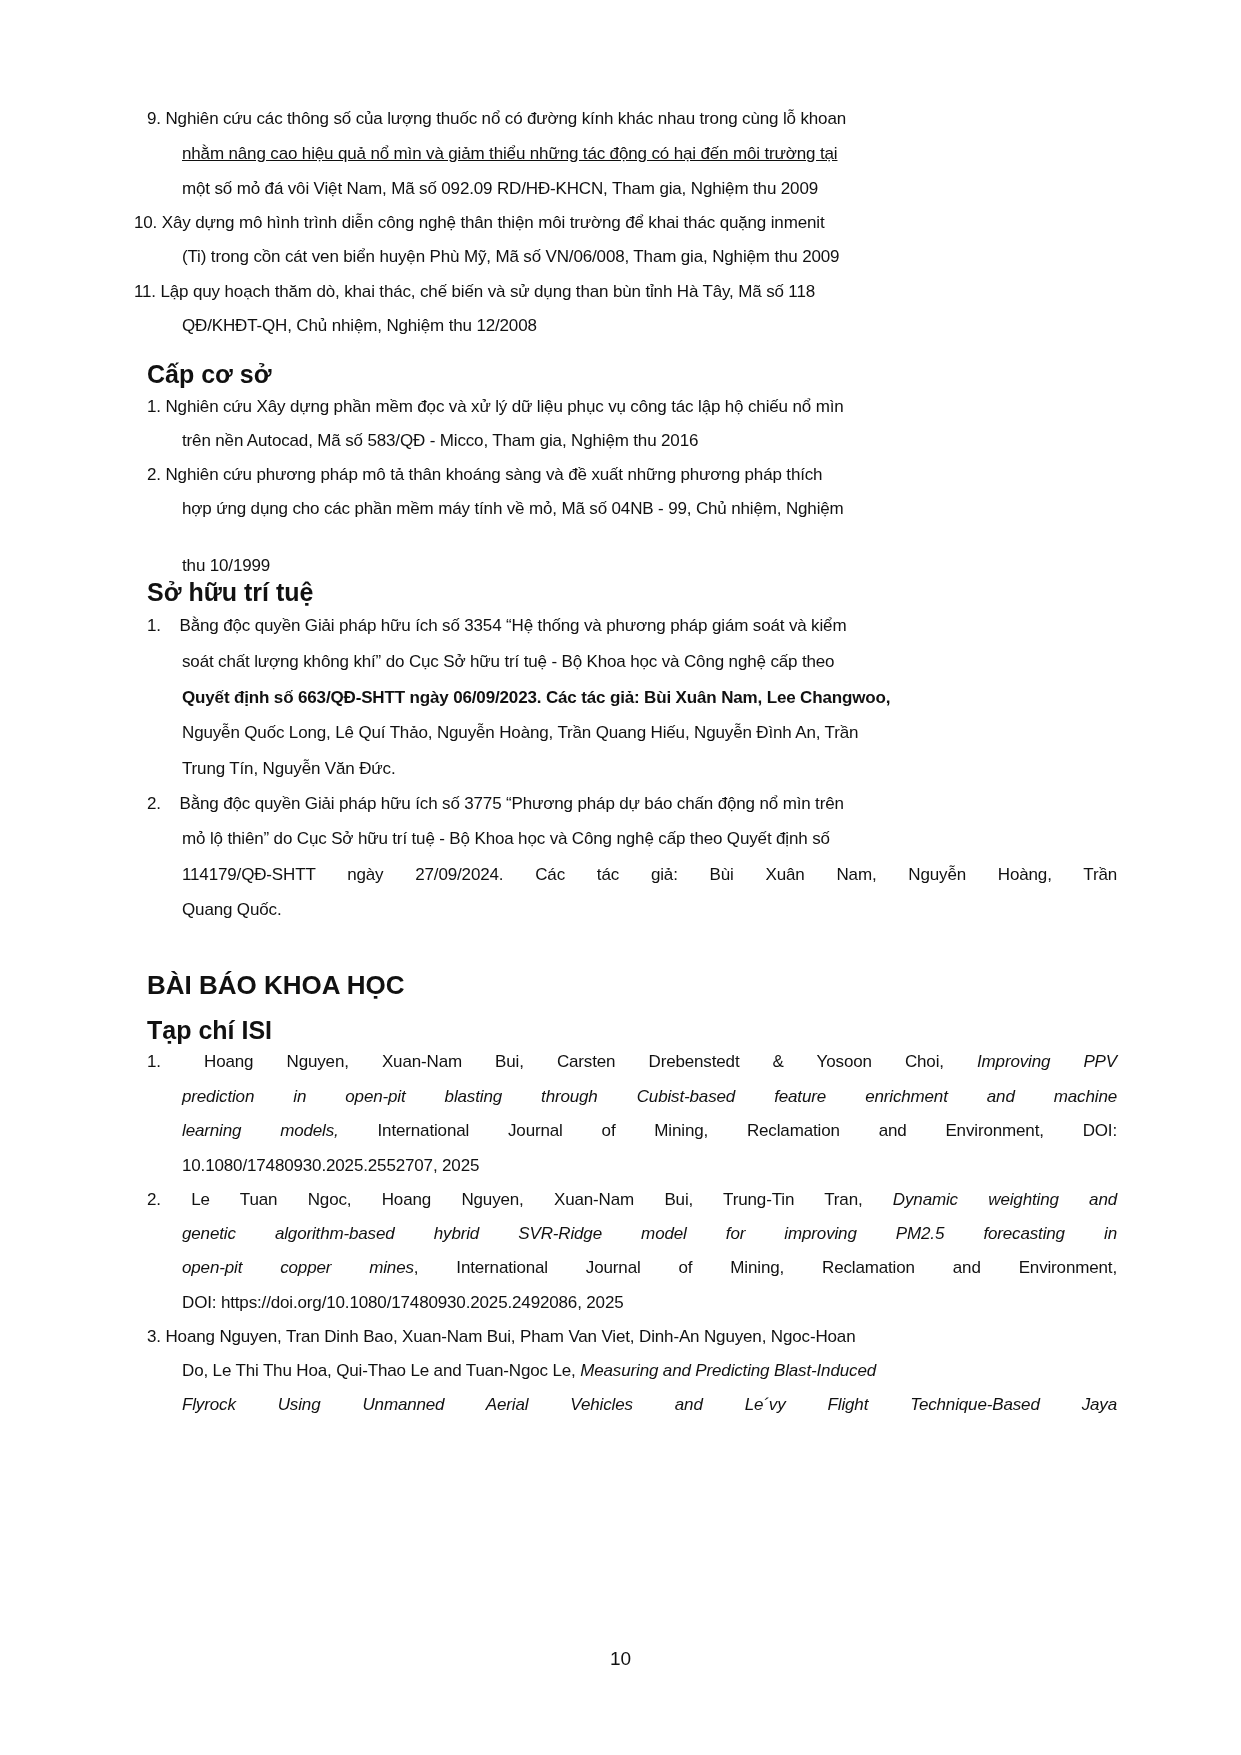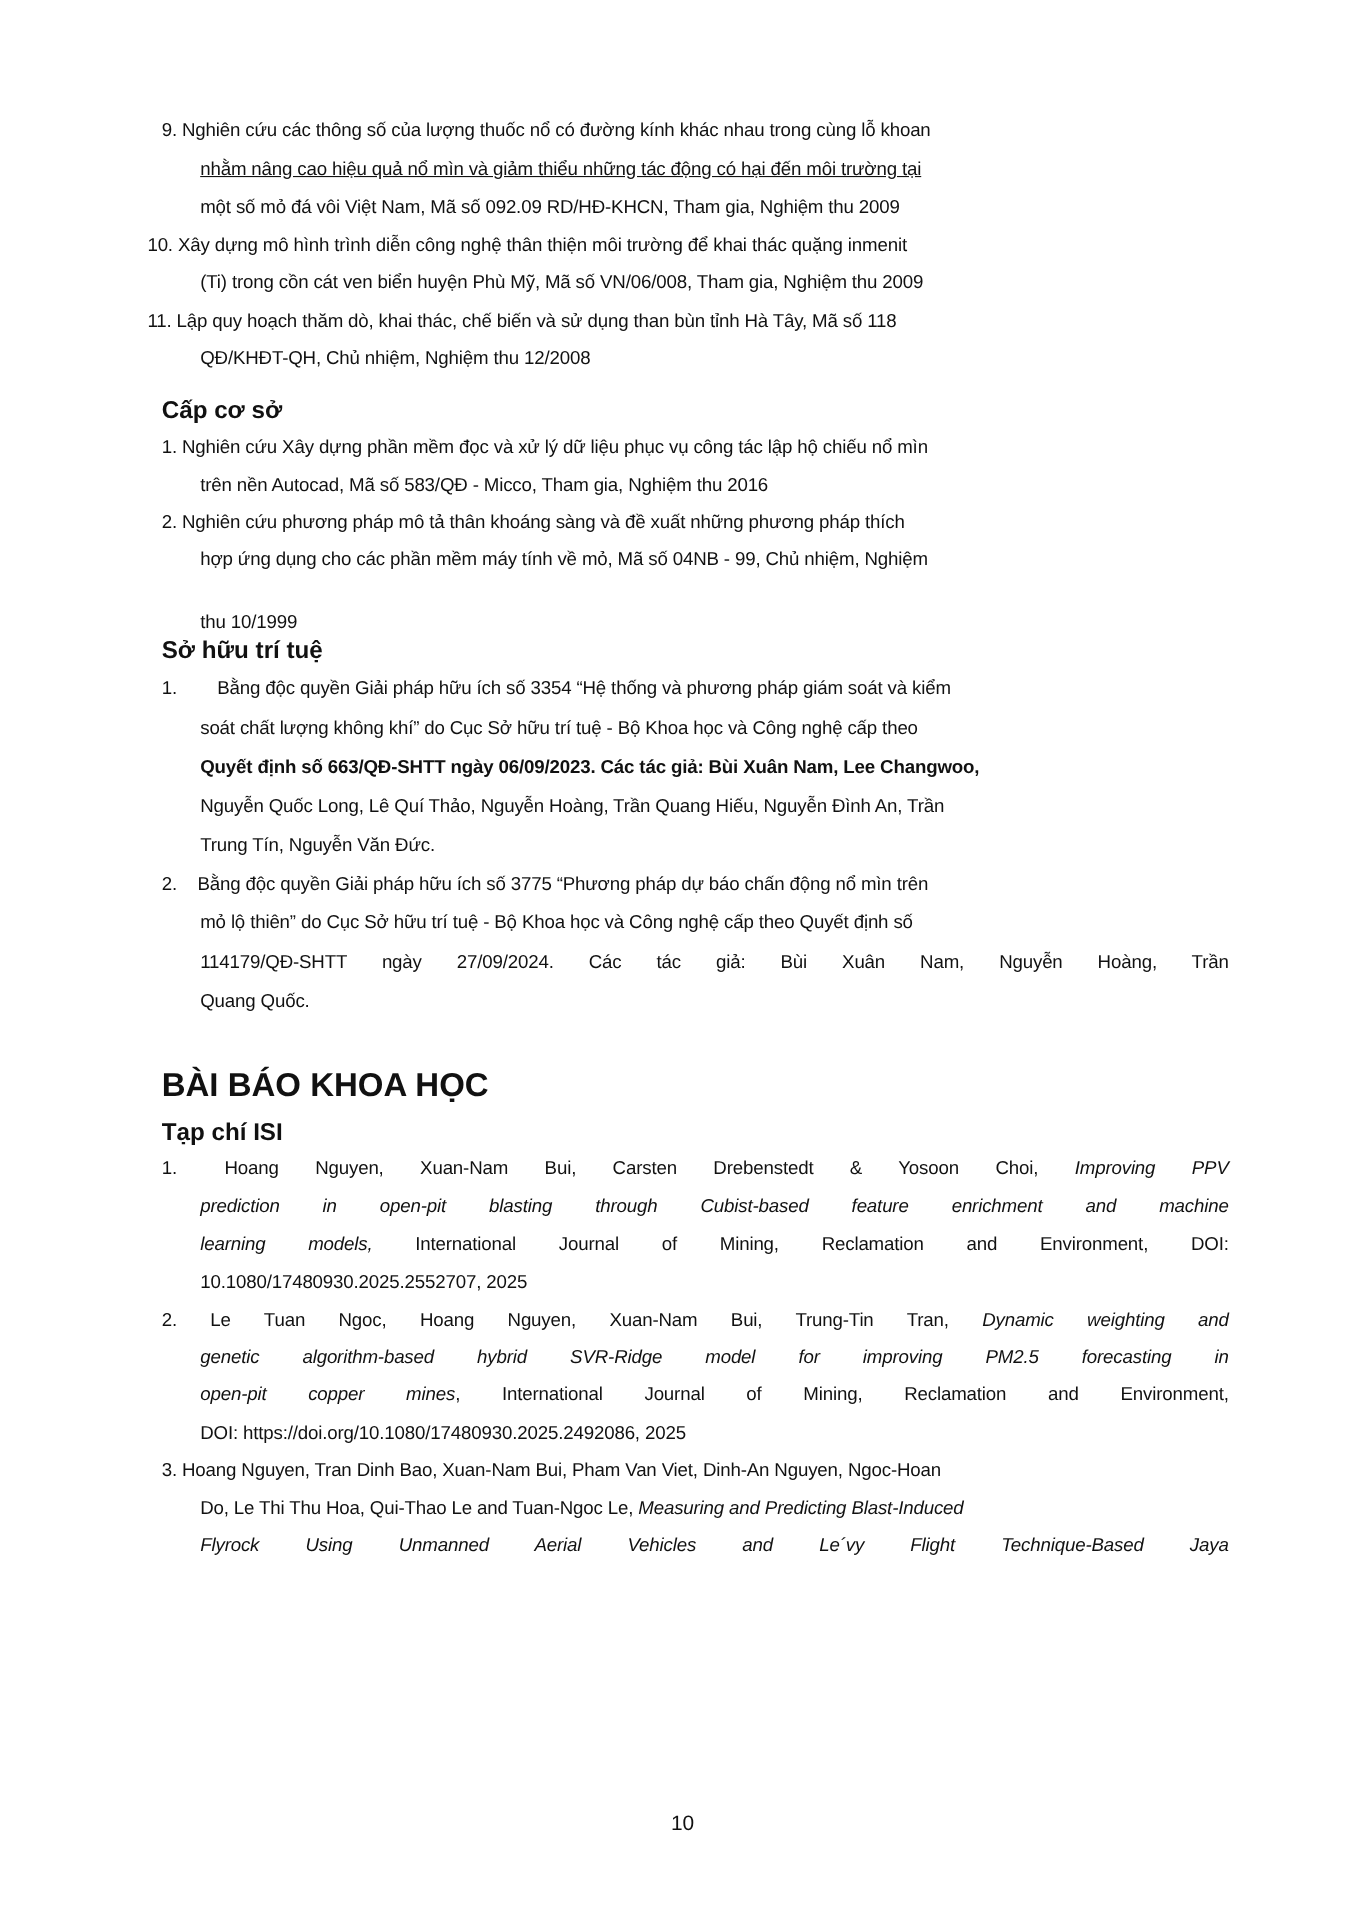--- a/index.html
+++ b/index.html
@@ -10,24 +10,24 @@
     }
     .page { position: absolute; left: 147px; top: 0; width: 970px; }
     .line {
       position: absolute; left: 0; white-space: nowrap;
       font-size: 17px; line-height: 1; letter-spacing: -0.15px;
     }
     .line.indent { left: 35px; }
     .line.justify { width: 935px; text-align: justify; text-align-last: justify; white-space: normal; }
     .line.justify.full { left: 0; width: 970px; }
     .heading {
-      position: absolute; left: 0; font-weight: bold; font-size: 22px; line-height: 1;
+      position: absolute; left: 0; font-weight: bold; font-size: 25px; line-height: 1;
     }
     .section-title {
-      position: absolute; left: 0; font-weight: bold; font-size: 30px; line-height: 1;
+      position: absolute; left: 0; font-weight: bold; font-size: 26px; line-height: 1;
     }
     em, .it { font-style: italic; }
     .page-number {
       position: absolute; top: 1648px; left: 0; width: 1241px; text-align: center;
       font-size: 19px;
     }
   </style>
 </head>
 <body>
 
@@ -64,21 +64,21 @@
     <span>2.</span>
     <span>Nghiên cứu phương pháp mô tả thân khoáng sàng và đề xuất những phương pháp thích</span>
   </div>
   <div class="line indent" style="top:500px;">hợp ứng dụng cho các phần mềm máy tính về mỏ, Mã số 04NB - 99, Chủ nhiệm, Nghiệm</div>
   <div class="line indent" style="top:557px;">thu 10/1999</div>
 
   <div class="heading" style="top:580px;">Sở hữu trí tuệ</div>
 
   <div class="line" style="top:617px;">
     <span>1.</span>
-    <span style="margin-left:32px;">Bằng độc quyền Giải pháp hữu ích số 3354 “Hệ thống và phương pháp giám soát và kiểm</span>
+    <span style="margin-left:14px;">Bằng độc quyền Giải pháp hữu ích số 3354 “Hệ thống và phương pháp giám soát và kiểm</span>
   </div>
   <div class="line indent" style="top:653px;">soát chất lượng không khí” do Cục Sở hữu trí tuệ - Bộ Khoa học và Công nghệ cấp theo</div>
   <div class="line indent" style="top:689px;font-weight:bold;">Quyết định số 663/QĐ-SHTT ngày 06/09/2023. Các tác giả: Bùi Xuân Nam, Lee Changwoo,</div>
   <div class="line indent" style="top:724px;">Nguyễn Quốc Long, Lê Quí Thảo, Nguyễn Hoàng, Trần Quang Hiếu, Nguyễn Đình An, Trần</div>
   <div class="line indent" style="top:760px;">Trung Tín, Nguyễn Văn Đức.</div>
 
   <div class="line" style="top:795px;">
     <span>2.</span>
     <span style="margin-left:14px;">Bằng độc quyền Giải pháp hữu ích số 3775 “Phương pháp dự báo chấn động nổ mìn trên</span>
   </div>

